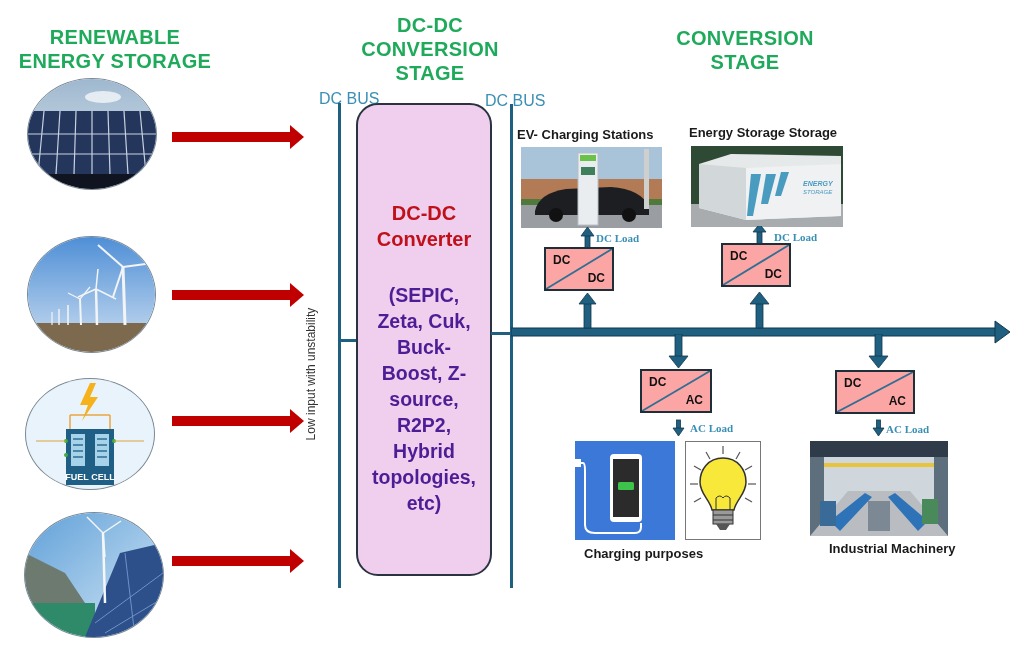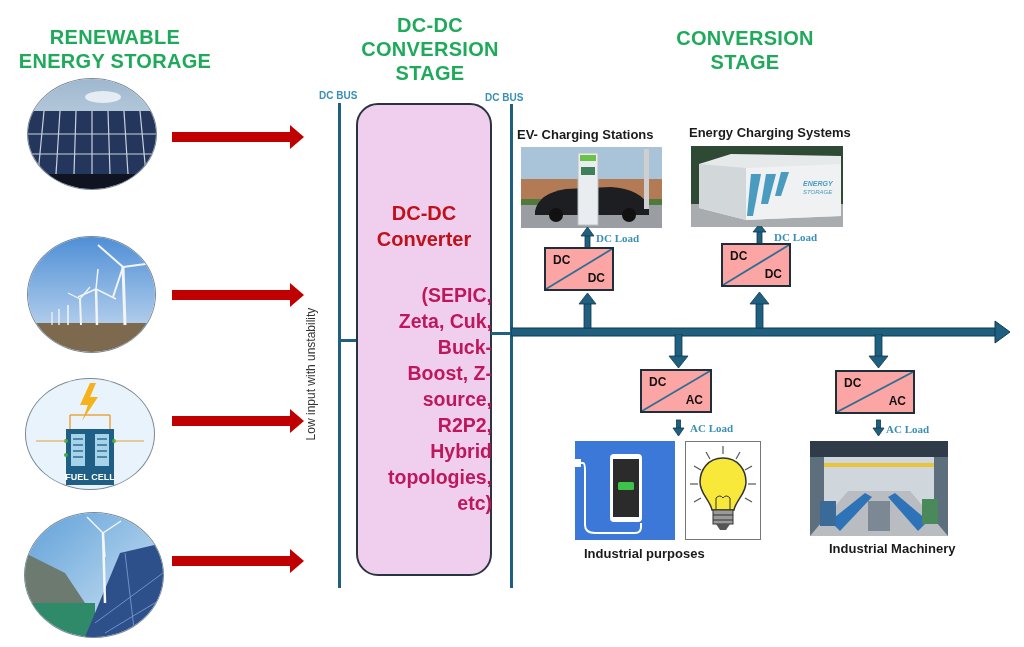--- a/index.html
+++ b/index.html
@@ -1,19 +1,19 @@
 <!DOCTYPE html>
 <html><head>
 <meta charset="utf-8">
 <style>
   html, body { margin: 0; padding: 0; background: #ffffff; }
   body { width: 1024px; height: 647px; position: relative; overflow: hidden; font-family: "Liberation Sans", sans-serif; }
   .abs { position: absolute; }
   .green-title { color: #1faa5b; font-weight: bold; font-size: 20px; line-height: 24px; text-align: center; letter-spacing: 0.3px; }
-  .bus-label { color: #3a8fb5; font-weight: bold; font-size: 10px; }
+  .bus-label { color: #3a8fb5; font-weight: normal; font-size: 16px; }
   .bus-line { background: #1f5f80; }
   .load-label { color: #3a8fb5; font-weight: bold; font-size: 11px; font-family: Liberation Serif, serif; }
   .caption { color: #1a1a1a; font-weight: bold; font-size: 13px; }
   .circle { border-radius: 50%; overflow: hidden; border: 1.5px solid #7a8a96; }
   .conv-box { position: absolute; width: 70px; height: 44px; background: #fca5a5; border: 2px solid #1f2f3a; box-sizing: border-box; }
   .conv-box .top { position: absolute; left: 7px; top: 4px; font-size: 12px; font-weight: bold; color: #111; }
   .conv-box .bot { position: absolute; right: 7px; bottom: 4px; font-size: 12px; font-weight: bold; color: #111; }
   .conv-box svg { position: absolute; left: 0; top: 0; }
   .pic { position: absolute; overflow: hidden; }
 </style>
@@ -149,21 +149,21 @@
 </svg>
 
 <div class="abs bus-label" style="left:319px; top:90px;">DC BUS</div>
 <div class="abs bus-line" style="left:338px; top:103px; width:3px; height:485px;"></div>
 <div class="abs bus-line" style="left:340px; top:339px; width:18px; height:3px;"></div>
 <div class="abs" style="left:226px; top:367px; width:170px; transform:rotate(-90deg); font-size:12px; color:#333; text-align:center;">Low input with unstability</div>
 
 <div class="abs" style="left:356px; top:103px; width:136px; height:473px; background:#f0cfee; border:2px solid #2a3440; border-radius:22px; box-sizing:border-box;"></div>
 <div class="abs" style="left:356px; top:200px; width:136px; text-align:center; color:#c0101a; font-weight:bold; font-size:20px; line-height:26px; white-space:pre-line;">DC-DC
 Converter</div>
-<div class="abs" style="left:356px; top:282px; width:136px; text-align:right; color:#be185d; font-weight:bold; font-size:19.5px; line-height:26px; white-space:pre-line;">(SEPIC,
+<div class="abs" style="left:356px; top:282px; width:136px; text-align:center; color:#4c1d95; font-weight:bold; font-size:19.5px; line-height:26px; white-space:pre-line;">(SEPIC,
 Zeta, Cuk,
 Buck-
 Boost, Z-
 source,
 R2P2,
 Hybrid
 topologies,
 etc)</div>
 
 <div class="abs bus-label" style="left:485px; top:92px;">DC BUS</div>
@@ -185,21 +185,21 @@
     <path d="M14 64 Q18 46 45 42 L90 40 Q120 42 128 60 L128 68 L14 68 Z" fill="#1c1e22"></path>
     <circle cx="35" cy="68" r="7" fill="#111"></circle>
       <circle cx="108" cy="68" r="7" fill="#111"></circle>
     <rect x="57" y="6" width="20" height="72" fill="#e9edf0" stroke="#b8c0c6"></rect>
     <rect x="59" y="8" width="16" height="6" fill="#6bc24a"></rect>
     <rect x="60" y="20" width="14" height="8" fill="#3f7f5a"></rect>
     <rect x="123" y="2" width="5" height="60" fill="#cfcfcf"></rect>
   </svg>
 </div>
 
-<div class="abs caption" style="left:689px; top:125px;">Energy Charging Systems</div>
+<div class="abs caption" style="left:689px; top:125px;">Energy Storage Storage</div>
 <div class="pic" style="left:691px; top:146px; width:152px; height:81px;">
   <svg width="152" height="81" viewBox="0 0 152 81">
     <rect width="152" height="81" fill="#2e4a35"></rect>
     <rect y="58" width="152" height="23" fill="#a8acae"></rect>
     <polygon points="8,18 40,8 150,10 150,70 55,74 8,62" fill="#e6e9ea"></polygon>
     <polygon points="55,22 150,18 150,70 55,74" fill="#eff1f2"></polygon>
     <polygon points="8,18 55,22 55,74 8,62" fill="#d2d7d9"></polygon>
     <g fill="#4a9bc0">
         <polygon points="60,28 70,28 62,70 56,70"></polygon>
         <polygon points="75,28 85,28 77,58 70,58"></polygon>
@@ -302,21 +302,21 @@
         <line x1="66" y1="60" x2="59" y2="56"></line>
     </g>
     <path d="M37 16 C22 16 14 28 14 40 C14 52 24 58 26 68 L48 68 C50 58 60 52 60 40 C60 28 52 16 37 16 Z" fill="#f7e83a" stroke="#333" stroke-width="1.5"></path>
     <path d="M30 68 L30 56 Q34 52 37 56 Q40 52 44 56 L44 68" stroke="#333" fill="none" stroke-width="1"></path>
     <rect x="27" y="68" width="20" height="14" fill="#9a9a9a" stroke="#333"></rect>
     <line x1="27" y1="73" x2="47" y2="73" stroke="#333"></line>
       <line x1="27" y1="78" x2="47" y2="78" stroke="#333"></line>
     <path d="M30 82 L44 82 L40 88 L34 88 Z" fill="#555"></path>
   </svg>
 </div>
-<div class="abs caption" style="left:584px; top:546px;">Industrial purposes</div>
+<div class="abs caption" style="left:584px; top:546px;">Charging purposes</div>
 
 <div class="pic" style="left:810px; top:441px; width:138px; height:95px;">
   <svg width="138" height="95" viewBox="0 0 138 95">
     <rect width="138" height="95" fill="#cfd6dc"></rect>
     <rect width="138" height="16" fill="#2f3b48"></rect>
     <rect x="10" y="22" width="118" height="4" fill="#e7c43a"></rect>
     <rect x="0" y="16" width="14" height="79" fill="#5d6f7d"></rect>
       <rect x="124" y="16" width="14" height="79" fill="#5d6f7d"></rect>
     <polygon points="0,95 138,95 100,50 38,50" fill="#b9bdc1"></polygon>
     <polygon points="20,80 55,52 62,56 30,90" fill="#2e73b8"></polygon>

